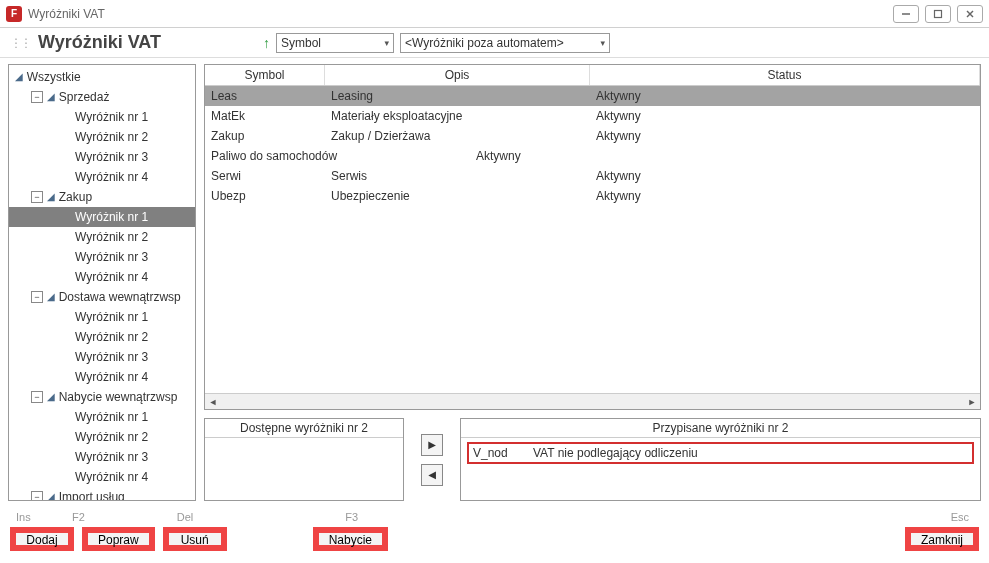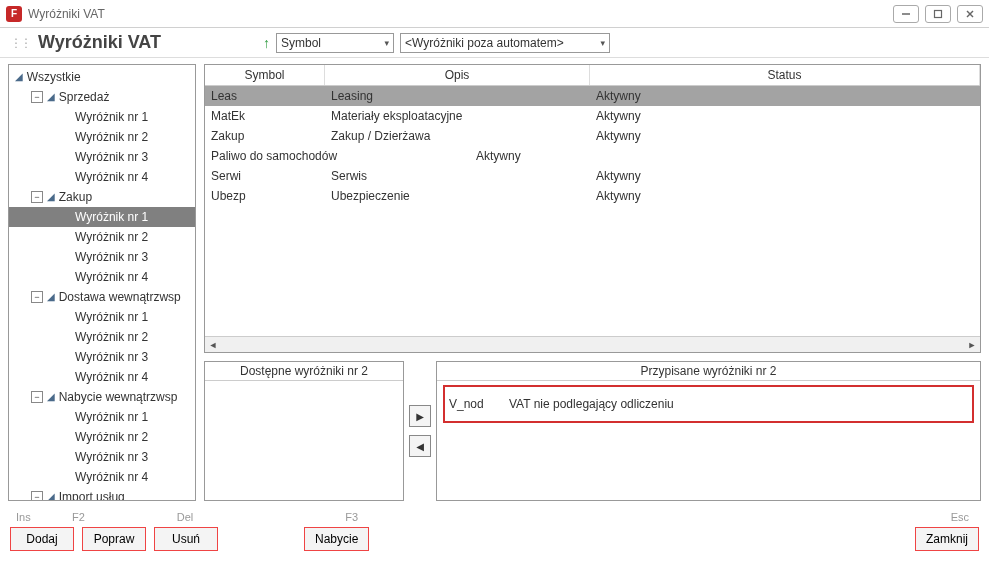--- a/index.html
+++ b/index.html
@@ -76,50 +76,50 @@
   .col-stat { flex: 1; }
   .grid-scroll { height: 16px; background: #f0f0f0; border-top: 1px solid #ccc; position: relative; }
   .grid-scroll .larrow, .grid-scroll .rarrow {
     width: 16px; height: 16px; display: inline-flex; align-items: center; justify-content: center;
     color: #555; font-size: 9px; position: absolute; top: 0;
   }
   .grid-scroll .larrow { left: 0; }
   .grid-scroll .rarrow { right: 0; }
 
   
-  .dual { display: flex; gap: 0; height: 140px; position: relative; justify-content: space-between; }
+  .dual { display: flex; gap: 12px; height: 83px; position: relative; justify-content: space-between; }
   .dual .listbox { border: 1px solid #999; height: 100%; background: #fff; }
   .dual .left-list { width: 200px; }
   .dual .btns { width: 32px; display: flex; flex-direction: column; align-items: center; justify-content: center; gap: 8px; }
   .dual .btns button {
     width: 22px; height: 22px; border: 1px solid #888; background: #f4f4f4; font-size: 10px; color: #333;
     display: inline-flex; align-items: center; justify-content: center; cursor: pointer;
   }
   .dual .right-list { flex: 1; }
   .list-header { text-align: center; padding: 2px 0; border-bottom: 1px solid #ccc; }
   .list-body { padding: 2px 4px; }
   .assigned-item {
-    display: flex; gap: 10px; padding: 10px 4px; border: 2px solid #d32f2f; margin: 2px;
+    display: flex; gap: 10px; padding: 2px 4px; border: 2px solid #d32f2f; margin: 2px;
   }
   .assigned-item .code { width: 50px; }
 
   
   .footer {
     height: 58px; border-top: 0; padding: 4px 10px 0 10px;
   }
   .shortcut-row { display: flex; color: #999; font-size: 11px; height: 16px; align-items: center; }
   .shortcut-row .s-ins { width: 62px; padding-left: 6px; }
   .shortcut-row .s-f2 { width: 78px; }
   .shortcut-row .s-del { width: 70px; text-align: center; }
   .shortcut-row .s-f3 { width: 156px; text-align: right; padding-right: 18px; }
   .shortcut-row .s-esc { margin-left: auto; padding-right: 10px; }
   .btn-row { display: flex; gap: 8px; margin-top: 2px; }
   .btn-row .spacer { flex: 1; }
   button.appbtn {
-    height: 24px; min-width: 64px; padding: 0 10px; border: 1px solid #ef4444; background: #f4f4f4;
+    height: 24px; min-width: 64px; padding: 0 10px; border: 6px solid #ef4444; background: #f4f4f4;
     font-size: 12px; cursor: pointer;
   }
   button.appbtn.drukuj { margin-left: 78px; }
 </style>
 </head>
 <body>
 
 <div class="titlebar">
   <span class="appicon">F</span>
   <span class="title">Wyróżniki VAT</span>

